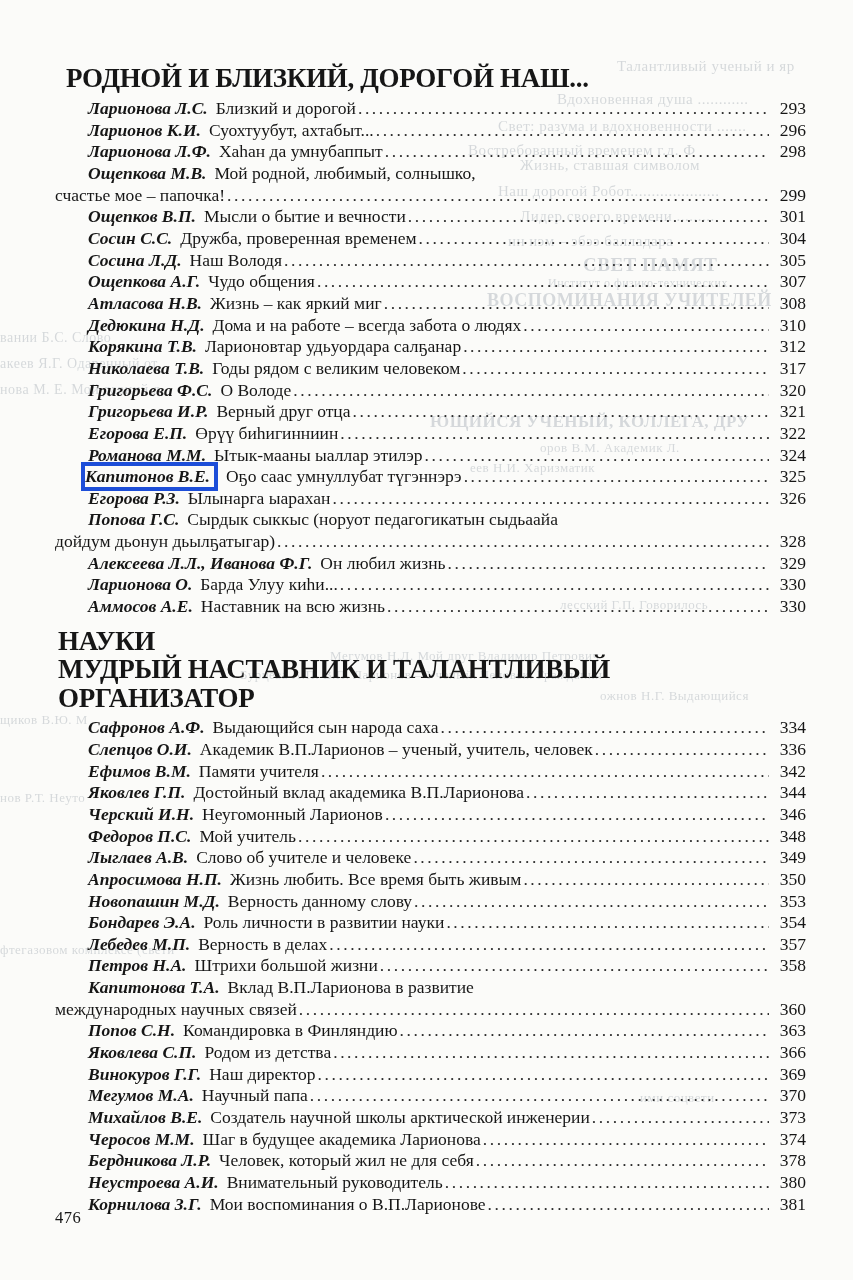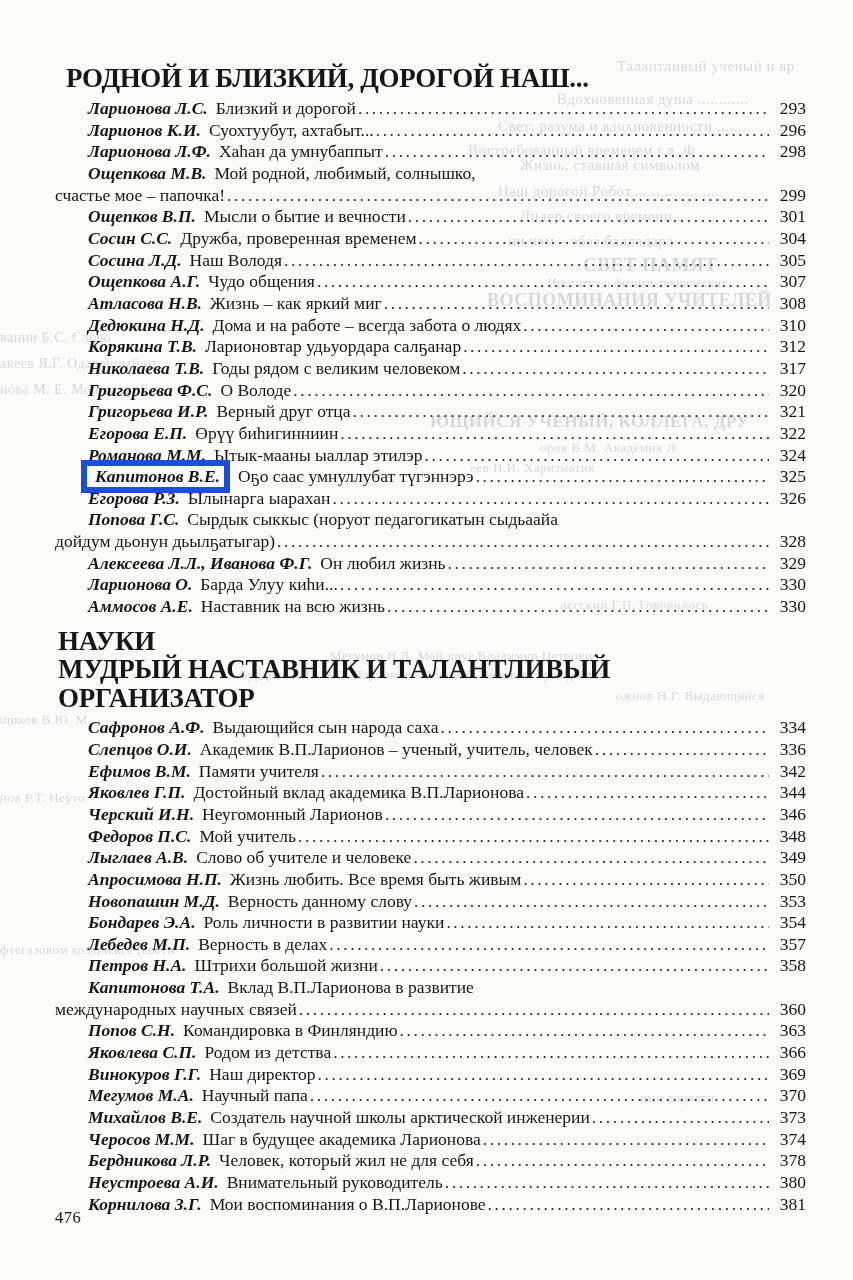--- a/index.html
+++ b/index.html
@@ -41,22 +41,22 @@
   .row{
     display:flex;
     align-items:center;
     line-height:21.65px;
     font-size:17.5px;
   }
   .txt{padding-left:33px;}
   .row.cont .txt{padding-left:0;}
   .author{font-weight:bold;font-style:italic;margin-right:8px;}
   .author.boxed{
-    border:6px solid #1d4ed8;
-    padding:0 4px 1px 8px;
+    border:4px solid #1d4ed8;
+    padding:0 4px 1px 0;
     margin-left:-7px;
   }
   .dots{
     flex:1;
     overflow:hidden;
     white-space:nowrap;
     margin:0 3px 0 2px;
     letter-spacing:2.6px;
     color:#2a2a2a;
   }
@@ -90,21 +90,21 @@
       <span class="ghost bold" style="left: 487px; top: 290px; font-size: 18px;">ВОСПОМИНАНИЯ УЧИТЕЛЕЙ</span>
       <span class="ghost" style="left: 0px; top: 330px; font-size: 14px;">вании Б.С. Слово</span>
       <span class="ghost" style="left: 0px; top: 356px; font-size: 14px;">акеев Я.Г. Одаренный от</span>
       <span class="ghost" style="left: 0px; top: 382px; font-size: 14px;">нова М. Е. Мой давний д</span>
       <span class="ghost bold" style="left: 430px; top: 412px; font-size: 17px;">ЮЩИЙСЯ УЧЕНЫЙ, КОЛЛЕГА, ДРУ</span>
       <span class="ghost" style="left: 540px; top: 440px; font-size: 13px;">оров В.М. Академик Л.</span>
       <span class="ghost" style="left: 470px; top: 460px; font-size: 13px;">еев Н.И. Харизматик</span>
       <span class="ghost" style="left: 560px; top: 597px; font-size: 13px;">лесский Г.П. Говорилось</span>
       <span class="ghost" style="left: 330px; top: 648px; font-size: 13px;">Мегумов Н.Л. Мой друг Владимир Петрович</span>
       <span class="ghost" style="left: 240px; top: 667px; font-size: 13px;">Бурцева А.П. В.П. Ларионов – Ученый. Человек. Гражданин</span>
-      <span class="ghost" style="left: 600px; top: 688px; font-size: 13px; margin-left: 16px;">ожнов Н.Г. Выдающийся</span>
+      <span class="ghost" style="left: 600px; top: 688px; font-size: 13px;">ожнов Н.Г. Выдающийся</span>
       <span class="ghost" style="left: 0px; top: 712px; font-size: 13px;">щиков В.Ю. М</span>
       <span class="ghost" style="left: 0px; top: 790px; font-size: 13px;">нов Р.Т. Неуто</span>
       <span class="ghost" style="left: 0px; top: 942px; font-size: 13px;">фтегазовом комплексе (свети</span>
       <span class="ghost" style="left: 640px; top: 1090px; font-size: 13px;">ими соцвети</span>
     </div>
 
   <div class="content">
   <section class="section">
     <h2 class="sec-heading">
           <div class="heading-line">РОДНОЙ И БЛИЗКИЙ, ДОРОГОЙ НАШ...</div>

